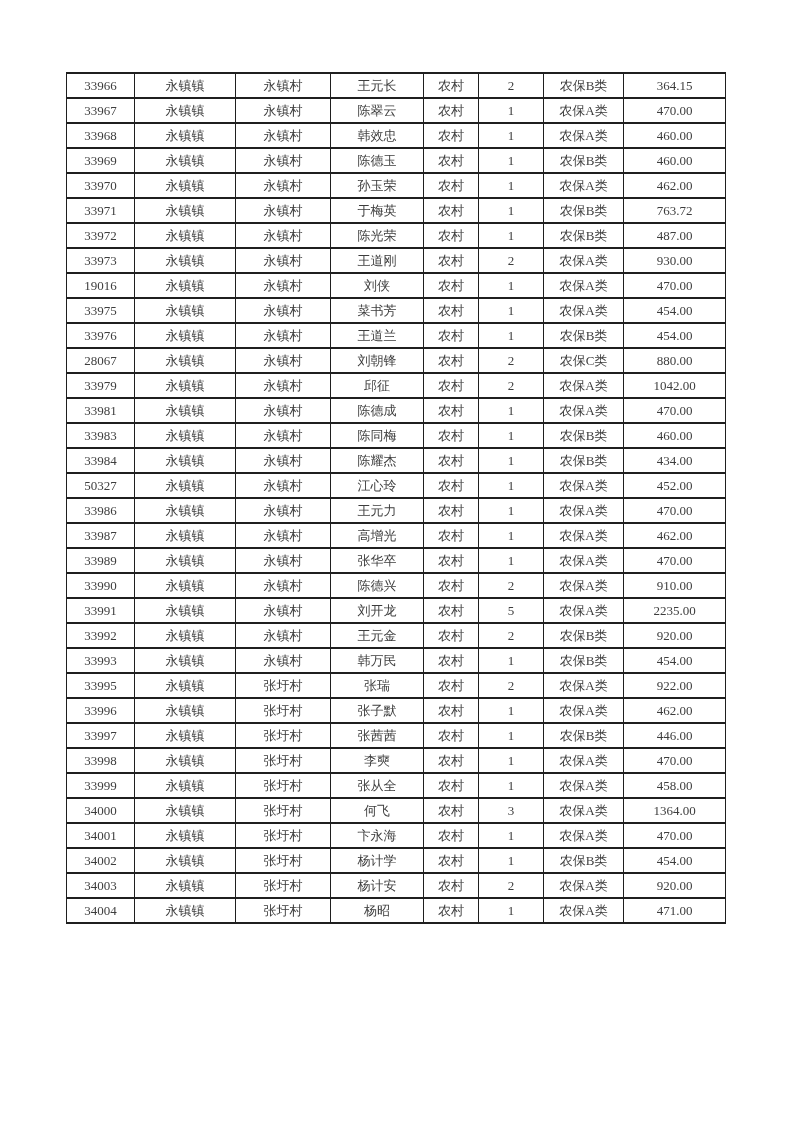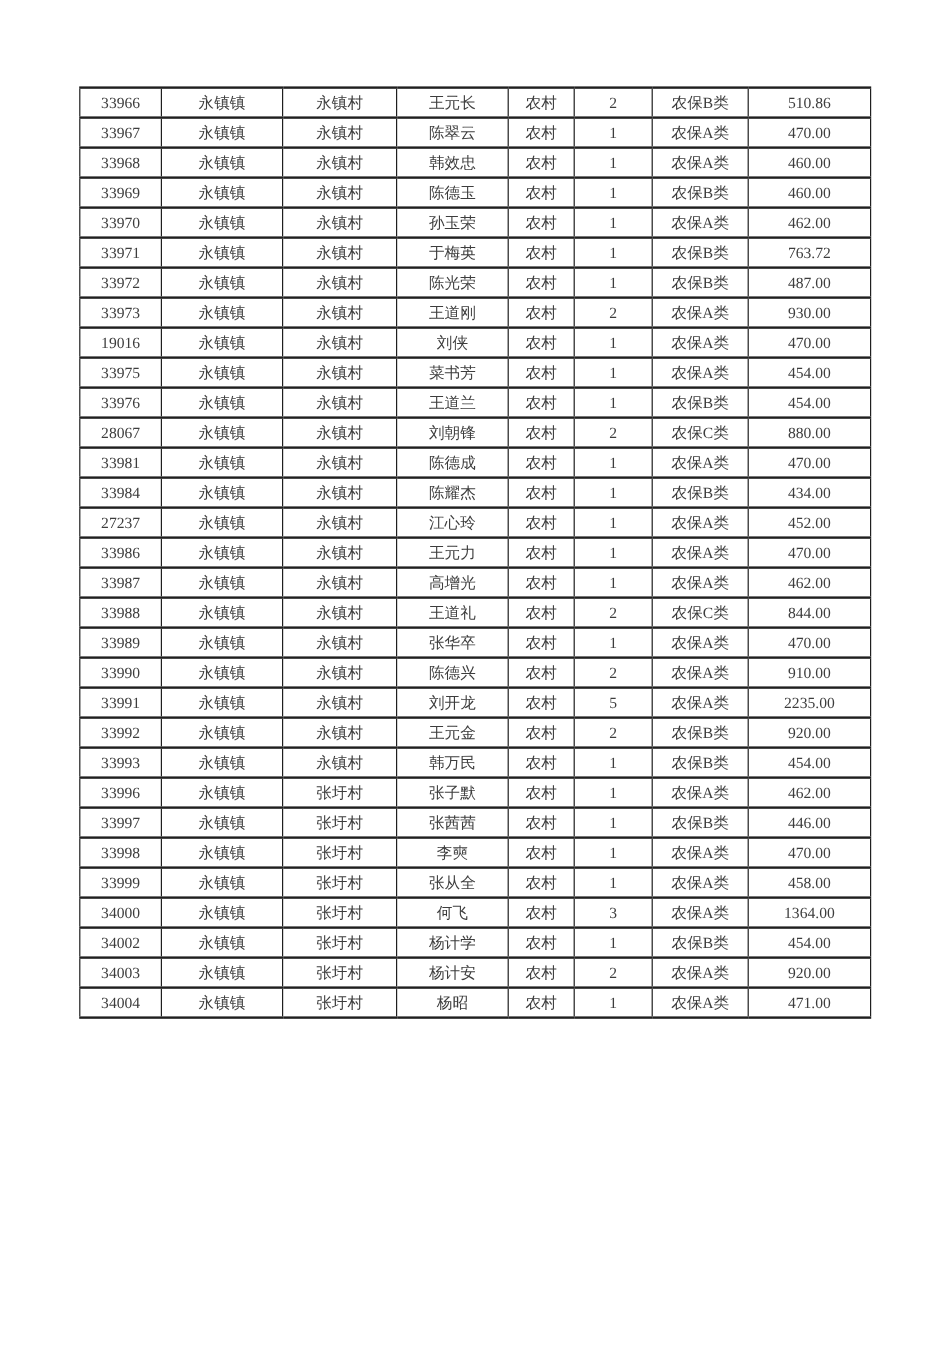--- a/index.html
+++ b/index.html
@@ -62,21 +62,21 @@
     </colgroup>
     <tbody id="table-body">
         <tr>
           <td>33966</td>
           <td>永镇镇</td>
           <td>永镇村</td>
           <td>王元长</td>
           <td>农村</td>
           <td>2</td>
           <td>农保B类</td>
-          <td>510.86</td>
+          <td>364.15</td>
         </tr>
         <tr>
           <td>33967</td>
           <td>永镇镇</td>
           <td>永镇村</td>
           <td>陈翠云</td>
           <td>农村</td>
           <td>1</td>
           <td>农保A类</td>
           <td>470.00</td>
@@ -175,41 +175,61 @@
           <td>28067</td>
           <td>永镇镇</td>
           <td>永镇村</td>
           <td>刘朝锋</td>
           <td>农村</td>
           <td>2</td>
           <td>农保C类</td>
           <td>880.00</td>
         </tr>
         <tr>
+          <td>33979</td>
+          <td>永镇镇</td>
+          <td>永镇村</td>
+          <td>邱征</td>
+          <td>农村</td>
+          <td>2</td>
+          <td>农保A类</td>
+          <td>1042.00</td>
+        </tr>
+        <tr>
           <td>33981</td>
           <td>永镇镇</td>
           <td>永镇村</td>
           <td>陈德成</td>
           <td>农村</td>
           <td>1</td>
           <td>农保A类</td>
           <td>470.00</td>
         </tr>
         <tr>
+          <td>33983</td>
+          <td>永镇镇</td>
+          <td>永镇村</td>
+          <td>陈同梅</td>
+          <td>农村</td>
+          <td>1</td>
+          <td>农保B类</td>
+          <td>460.00</td>
+        </tr>
+        <tr>
           <td>33984</td>
           <td>永镇镇</td>
           <td>永镇村</td>
           <td>陈耀杰</td>
           <td>农村</td>
           <td>1</td>
           <td>农保B类</td>
           <td>434.00</td>
         </tr>
         <tr>
-          <td>27237</td>
+          <td>50327</td>
           <td>永镇镇</td>
           <td>永镇村</td>
           <td>江心玲</td>
           <td>农村</td>
           <td>1</td>
           <td>农保A类</td>
           <td>452.00</td>
         </tr>
         <tr>
           <td>33986</td>
@@ -225,30 +245,20 @@
           <td>33987</td>
           <td>永镇镇</td>
           <td>永镇村</td>
           <td>高增光</td>
           <td>农村</td>
           <td>1</td>
           <td>农保A类</td>
           <td>462.00</td>
         </tr>
         <tr>
-          <td>33988</td>
-          <td>永镇镇</td>
-          <td>永镇村</td>
-          <td>王道礼</td>
-          <td>农村</td>
-          <td>2</td>
-          <td>农保C类</td>
-          <td>844.00</td>
-        </tr>
-        <tr>
           <td>33989</td>
           <td>永镇镇</td>
           <td>永镇村</td>
           <td>张华卒</td>
           <td>农村</td>
           <td>1</td>
           <td>农保A类</td>
           <td>470.00</td>
         </tr>
         <tr>
@@ -285,20 +295,30 @@
           <td>33993</td>
           <td>永镇镇</td>
           <td>永镇村</td>
           <td>韩万民</td>
           <td>农村</td>
           <td>1</td>
           <td>农保B类</td>
           <td>454.00</td>
         </tr>
         <tr>
+          <td>33995</td>
+          <td>永镇镇</td>
+          <td>张圩村</td>
+          <td>张瑞</td>
+          <td>农村</td>
+          <td>2</td>
+          <td>农保A类</td>
+          <td>922.00</td>
+        </tr>
+        <tr>
           <td>33996</td>
           <td>永镇镇</td>
           <td>张圩村</td>
           <td>张子默</td>
           <td>农村</td>
           <td>1</td>
           <td>农保A类</td>
           <td>462.00</td>
         </tr>
         <tr>
@@ -333,20 +353,30 @@
         </tr>
         <tr>
           <td>34000</td>
           <td>永镇镇</td>
           <td>张圩村</td>
           <td>何飞</td>
           <td>农村</td>
           <td>3</td>
           <td>农保A类</td>
           <td>1364.00</td>
+        </tr>
+        <tr>
+          <td>34001</td>
+          <td>永镇镇</td>
+          <td>张圩村</td>
+          <td>卞永海</td>
+          <td>农村</td>
+          <td>1</td>
+          <td>农保A类</td>
+          <td>470.00</td>
         </tr>
         <tr>
           <td>34002</td>
           <td>永镇镇</td>
           <td>张圩村</td>
           <td>杨计学</td>
           <td>农村</td>
           <td>1</td>
           <td>农保B类</td>
           <td>454.00</td>

